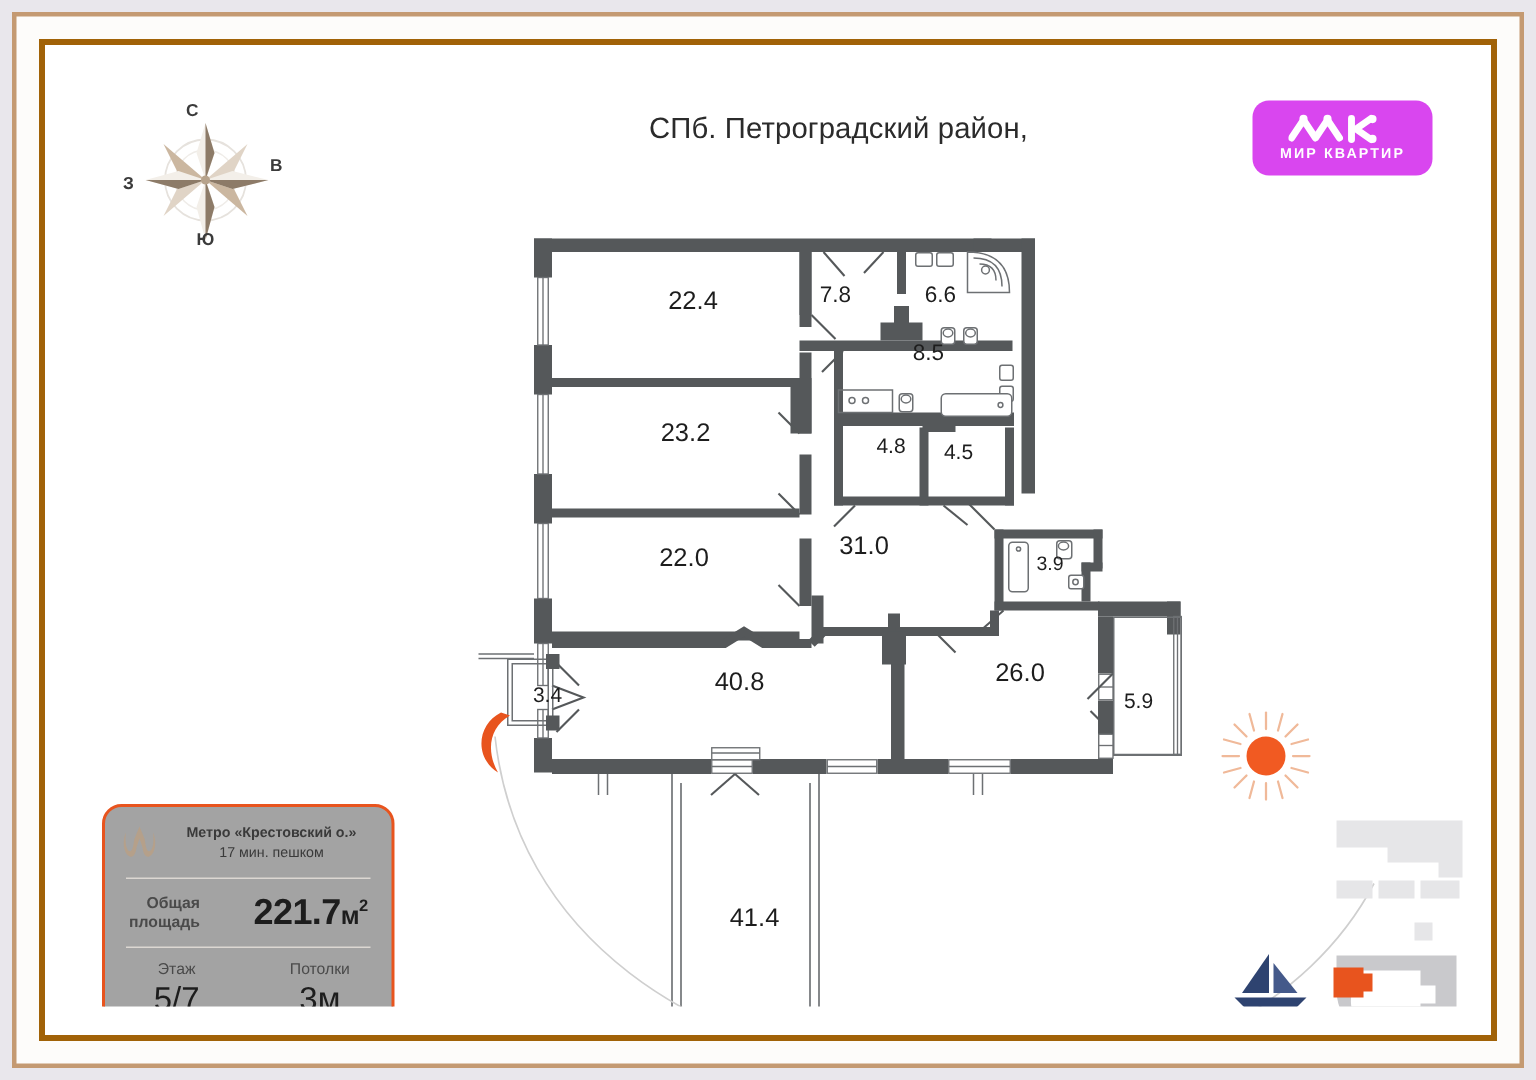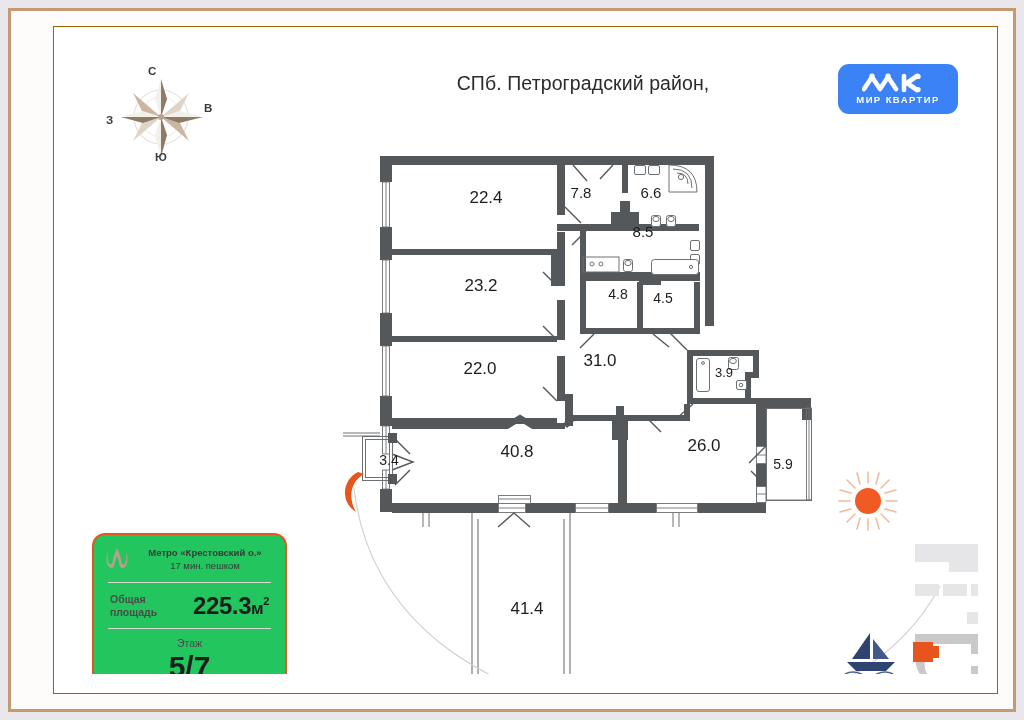--- a/index.html
+++ b/index.html
@@ -16,23 +16,22 @@
     background:#e9e7ec;
   }
   
   .frame-outer{
     position:absolute;left:8px;top:8px;right:8px;bottom:8px;
     border:3px solid #c49a72;
     background:#fdfcfa;
   }
   .frame-inner{
     position:absolute;left:15px;top:15px;right:15px;bottom:15px;
-    border:1px solid #a16207;
+    border:4px solid #a16207;
     background:#ffffff;
-    margin-left:27px;
   }
   .canvas{
     position:absolute;left:19px;top:19px;right:19px;bottom:19px;
     background:#ffffff;
     overflow:hidden;
   }
 
   
   .title{
     position:absolute;left:190px;top:24px;width:640px;
@@ -41,21 +40,21 @@
     letter-spacing:0.1px;
     color:#2b2b2b;
     font-weight:400;
   }
   .title span{display:block;}
 
   
   .logo{
     position:absolute;right:20px;top:18px;
     width:120px;height:50px;border-radius:11px;
-    background:#3b82f6;
+    background:#d946ef;
     display:flex;flex-direction:column;
     align-items:center;justify-content:center;
     gap:1px;
   }
   .logo .mark{width:72px;height:20px;display:block;}
   .logo .lname{
     color:#fff;font-size:9.5px;font-weight:bold;
     letter-spacing:1.4px;
   }
 
@@ -73,42 +72,43 @@
   
   .plan{position:absolute;left:0;top:0;width:986px;height:682px;}
   .plan svg{display:block;}
 
   
   .infocard{
     position:absolute;left:19px;top:487px;
     width:195px;
     border:2px solid #e8541e;
     border-radius:13px;
-    background:#22c55e;
+    background:#a3a3a3;
     padding:11px 0 10px 0;
     box-sizing:border-box;
   }
   .metro-row{display:flex;align-items:center;padding:0 12px 9px 10px;}
   .metro-ic{width:26px;height:26px;flex:0 0 26px;margin-right:7px;}
   .metro-txt{flex:1;text-align:center;}
   .metro-txt .m1{font-size:9.5px;font-weight:bold;color:#3a3a3a;line-height:13px;white-space:nowrap;}
   .metro-txt .m2{font-size:9.5px;font-weight:normal;color:#3a3a3a;line-height:14px;}
   .divider{height:1px;background:#dcd7d2;margin:0 14px;}
   .area-row{
     display:flex;align-items:center;justify-content:space-between;
     padding:9px 16px 8px 16px;
+    text-align:right;
   }
   .area-label{font-size:10.5px;font-weight:bold;color:#4a4a4a;line-height:13px;}
   .area-val{font-size:24px;font-weight:bold;color:#1d1d1d;letter-spacing:-0.4px;}
   .area-val sup{font-size:11px;vertical-align:super;font-weight:bold;}
   .area-val .unit{font-size:17px;}
   .bottom-row{display:flex;padding:8px 0 0 0;}
   .bcell{flex:1;text-align:center;}
   .bcell .bl{font-size:10.5px;font-weight:normal;color:#4a4a4a;}
-  .bcell .bv{font-size:30px;font-weight:bold;color:#1d1d1d;margin-top:1px;}
+  .bcell .bv{font-size:22px;font-weight:normal;color:#1d1d1d;margin-top:1px;}
 
   
   .sun{position:absolute;left:764px;top:424px;width:62px;height:62px;}
 
   
   .yacht{position:absolute;left:752px;top:585px;width:92px;text-align:center;}
   .yacht svg{display:block;margin:0 auto;}
 
   
   .sitemap{position:absolute;left:836px;top:492px;width:130px;height:160px;}
@@ -479,29 +479,33 @@
             </div>
           </div>
 
           <div class="divider"></div>
 
           <div class="area-row">
             <div class="area-label">
               <div>Общая</div>
               <div>площадь</div>
             </div>
-            <div class="area-val"><span>225.3</span><span class="unit">м</span><sup>2</sup></div>
+            <div class="area-val"><span>221.7</span><span class="unit">м</span><sup>2</sup></div>
           </div>
 
           <div class="divider"></div>
 
           <div class="bottom-row">
             <div class="bcell">
               <div class="bl">Этаж</div>
               <div class="bv">5/7</div>
             </div>
+            <div class="bcell">
+              <div class="bl">Потолки</div>
+              <div class="bv">3м</div>
+            </div>
           </div>
         </div>
 
       </div>
     </div>
   </div>
 </div>
 
 </body></html>

